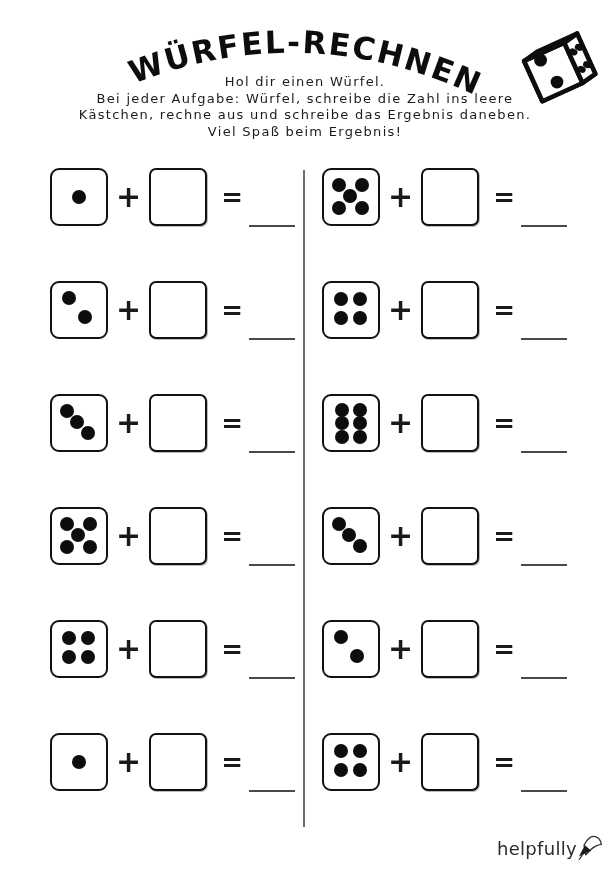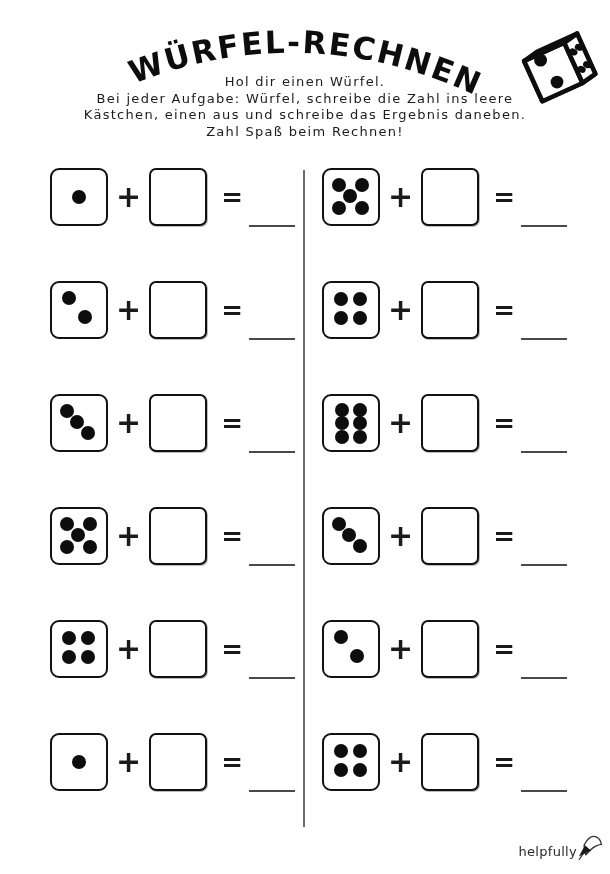--- a/index.html
+++ b/index.html
@@ -49,21 +49,21 @@
   .eq{font-size:26px;margin-left:14px;}
   .answer-line{
     width:46px;height:58px;margin-left:6px;flex:0 0 auto;
     border-bottom:2.5px solid #4a4a4a;
   }
   
   .footer{
     position:absolute;right:6px;bottom:12px;
     display:flex;align-items:flex-end;
   }
-  .brand-text{font-size:13px;color:#2b2b2b;letter-spacing:.3px;margin-bottom:3px;}
+  .brand-text{font-size:18px;color:#2b2b2b;letter-spacing:.3px;margin-bottom:3px;}
   .brand-icon{width:26px;height:30px;margin-left:1px;}
 </style>
 </head>
 <body>
 
 <div class="page">
 
   <svg class="title-svg" viewBox="0 0 400 105">
     <defs>
       <path id="title-arc-path" d="M 28 72 Q 200 4 372 84" fill="none"></path>
@@ -87,22 +87,22 @@
       <ellipse cx="68" cy="24" rx="4.6" ry="3.6" transform="rotate(24 68 24)"></ellipse>
       <ellipse cx="74" cy="19" rx="4.6" ry="3.6" transform="rotate(24 74 19)"></ellipse>
       <ellipse cx="77" cy="43" rx="4.6" ry="3.6" transform="rotate(24 77 43)"></ellipse>
       <ellipse cx="83" cy="38" rx="4.6" ry="3.6" transform="rotate(24 83 38)"></ellipse>
     </g>
   </svg>
 
   <div class="instructions">
     <div>Hol dir einen Würfel.</div>
     <div>Bei jeder Aufgabe: Würfel, schreibe die Zahl ins leere</div>
-    <div>Kästchen, einen aus und schreibe das Ergebnis daneben.</div>
-    <div>Zahl Spaß beim Rechnen!</div>
+    <div>Kästchen, rechne aus und schreibe das Ergebnis daneben.</div>
+    <div>Viel Spaß beim Ergebnis!</div>
   </div>
 
   <div class="col col-left" id="col-left">
   <div class="row">
     <div class="die">
           <span class="pip" style="left: 50%; top: 50%;"></span>
         </div>
     <span class="op plus">+</span>
     <div class="answer-box"></div>
     <span class="op eq">=</span>

